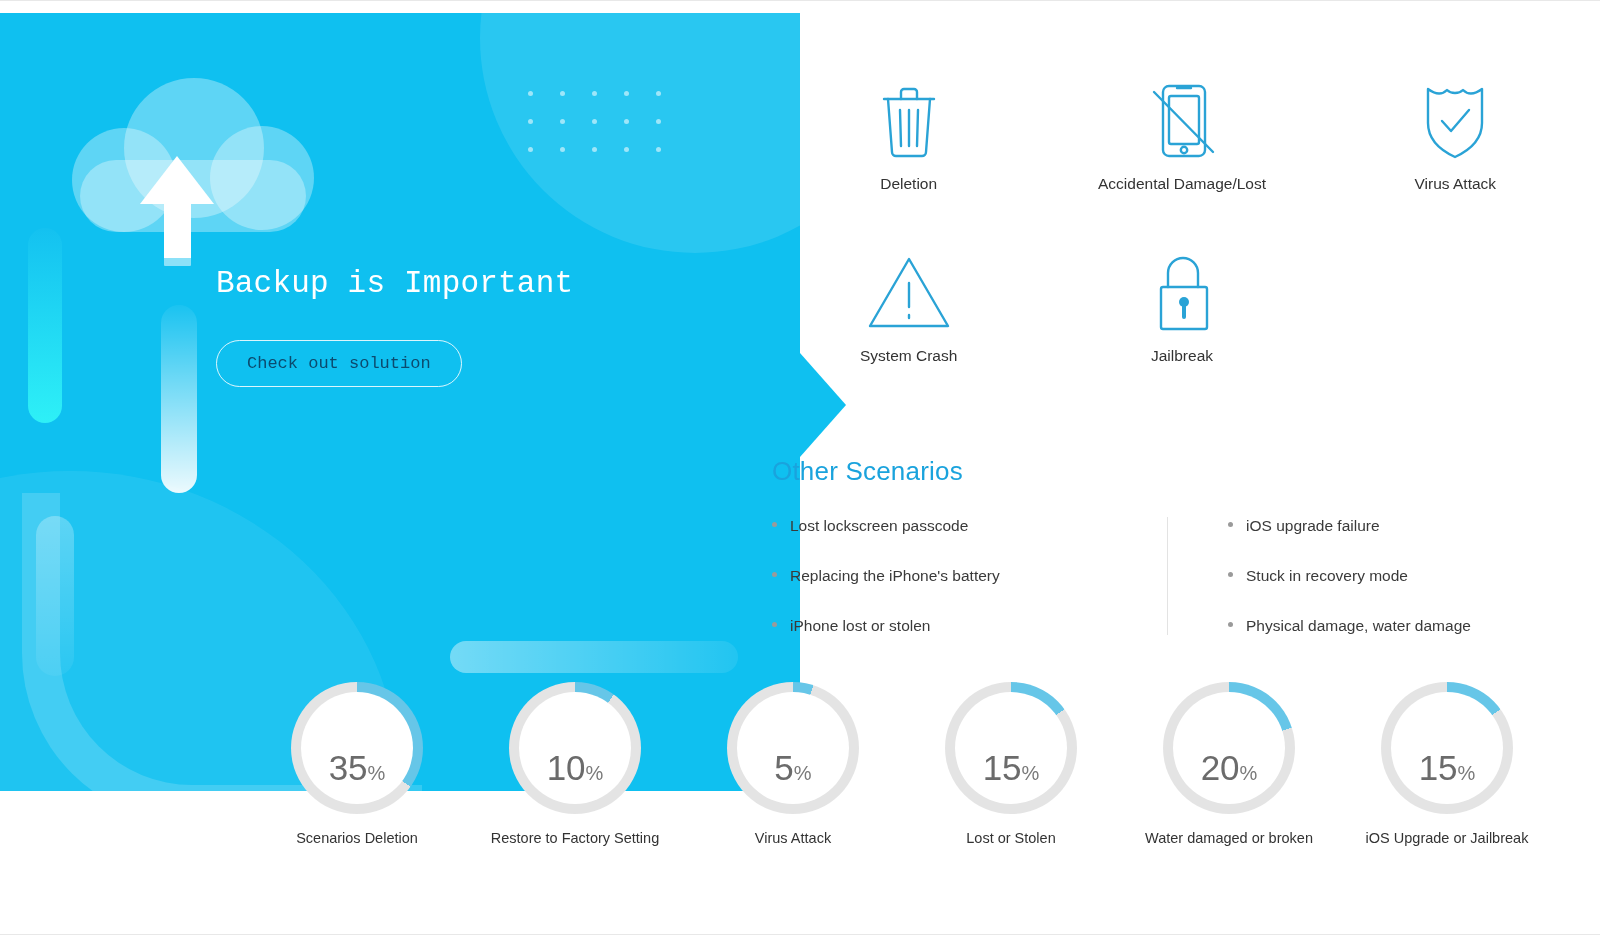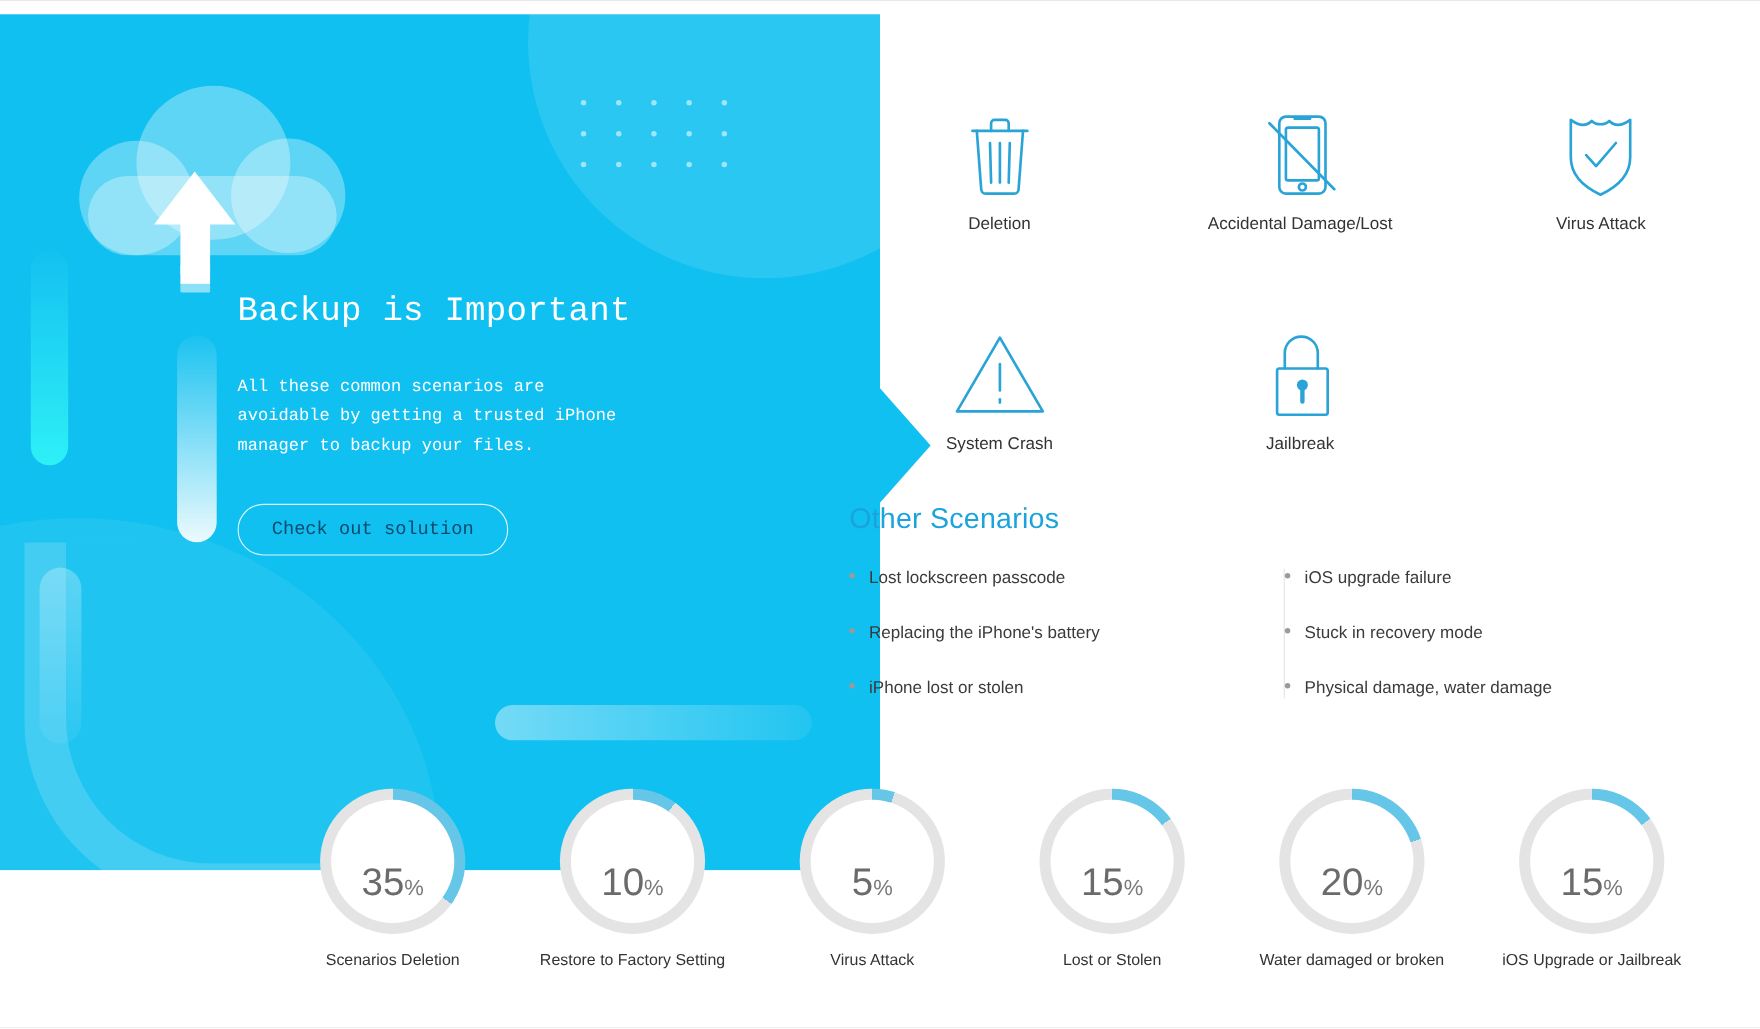--- a/index.html
+++ b/index.html
@@ -152,25 +152,25 @@
     width: 0; height: 0;
     border-top: 52px solid transparent;
     border-bottom: 52px solid transparent;
     border-left: 46px solid #0fc0f0;
     z-index: 3;
   }
 
   
   #icon-grid {
     position: absolute;
-    left: 772px; top: 96px;
+    left: 772px; top: 76px;
     width: 820px;
     display: grid;
     grid-template-columns: repeat(3, 1fr);
-    row-gap: 84px;
+    row-gap: 56px;
     z-index: 4;
   }
   .icon-cell { text-align: center; }
   .icon-glyph { height: 88px; display: flex; align-items: center; justify-content: center; }
   .icon-cap {
     margin-top: 10px;
     font-size: 15.5px; color: #333333;
   }
 
   
@@ -182,37 +182,37 @@
   }
   #other h2 {
     font-size: 26px; font-weight: 400; color: #1aa3dd;
     letter-spacing: .2px;
   }
   .scen-cols {
     margin-top: 30px;
     display: flex;
   }
   .scen-col { width: 50%; padding-right: 18px; }
-  .scen-col.right { border-left: 1px solid #e3e3e3; }
+  .scen-col.right { padding-left: 60px; border-left: 1px solid #e3e3e3; }
   .scen-item {
     display: flex; align-items: baseline;
     font-size: 15.5px; color: #3a3a3a;
     margin-bottom: 32px;
   }
   .scen-item:last-child { margin-bottom: 0; }
   .scen-bullet {
     width: 5px; height: 5px; border-radius: 50%;
     background: #9a9a9a; margin-right: 13px; flex: 0 0 auto;
     position: relative; top: -4px;
   }
 
   
   #stats {
     position: absolute;
-    left: 248px; top: 716px;
+    left: 248px; top: 681px;
     width: 1340px;
     display: flex;
     z-index: 6;
   }
   .stat { width: 218px; text-align: center; }
   .donut {
     width: 132px; height: 132px;
     margin: 0 auto;
     border-radius: 50%;
     display: flex; align-items: center; justify-content: center;
@@ -274,21 +274,20 @@
       <div class="cloud-lobe cl-3"></div>
       <div class="cloud-base"></div>
       <div class="up-arrow-head"></div>
       <div class="up-arrow-stem"></div>
       <div class="up-dash d1"></div>
       <div class="up-dash d2"></div>
     </div>
 
     <div class="hero-text">
       <h1 class="hero-title">Backup is Important</h1>
-      <p class="hero-desc">All these common scenarios are avoidable by getting a trusted iPhone manager to backup your files.</p>
       <button class="hero-btn">Check out solution</button>
     </div>
   </section>
   <div id="hero-notch"></div>
 
   <section id="icon-grid">
 
     <div class="icon-cell">
       <div class="icon-glyph">
         <svg width="62" height="78" viewBox="0 0 62 78" fill="none" stroke="#2aa3d6" stroke-width="2.4" stroke-linecap="round" stroke-linejoin="round">

